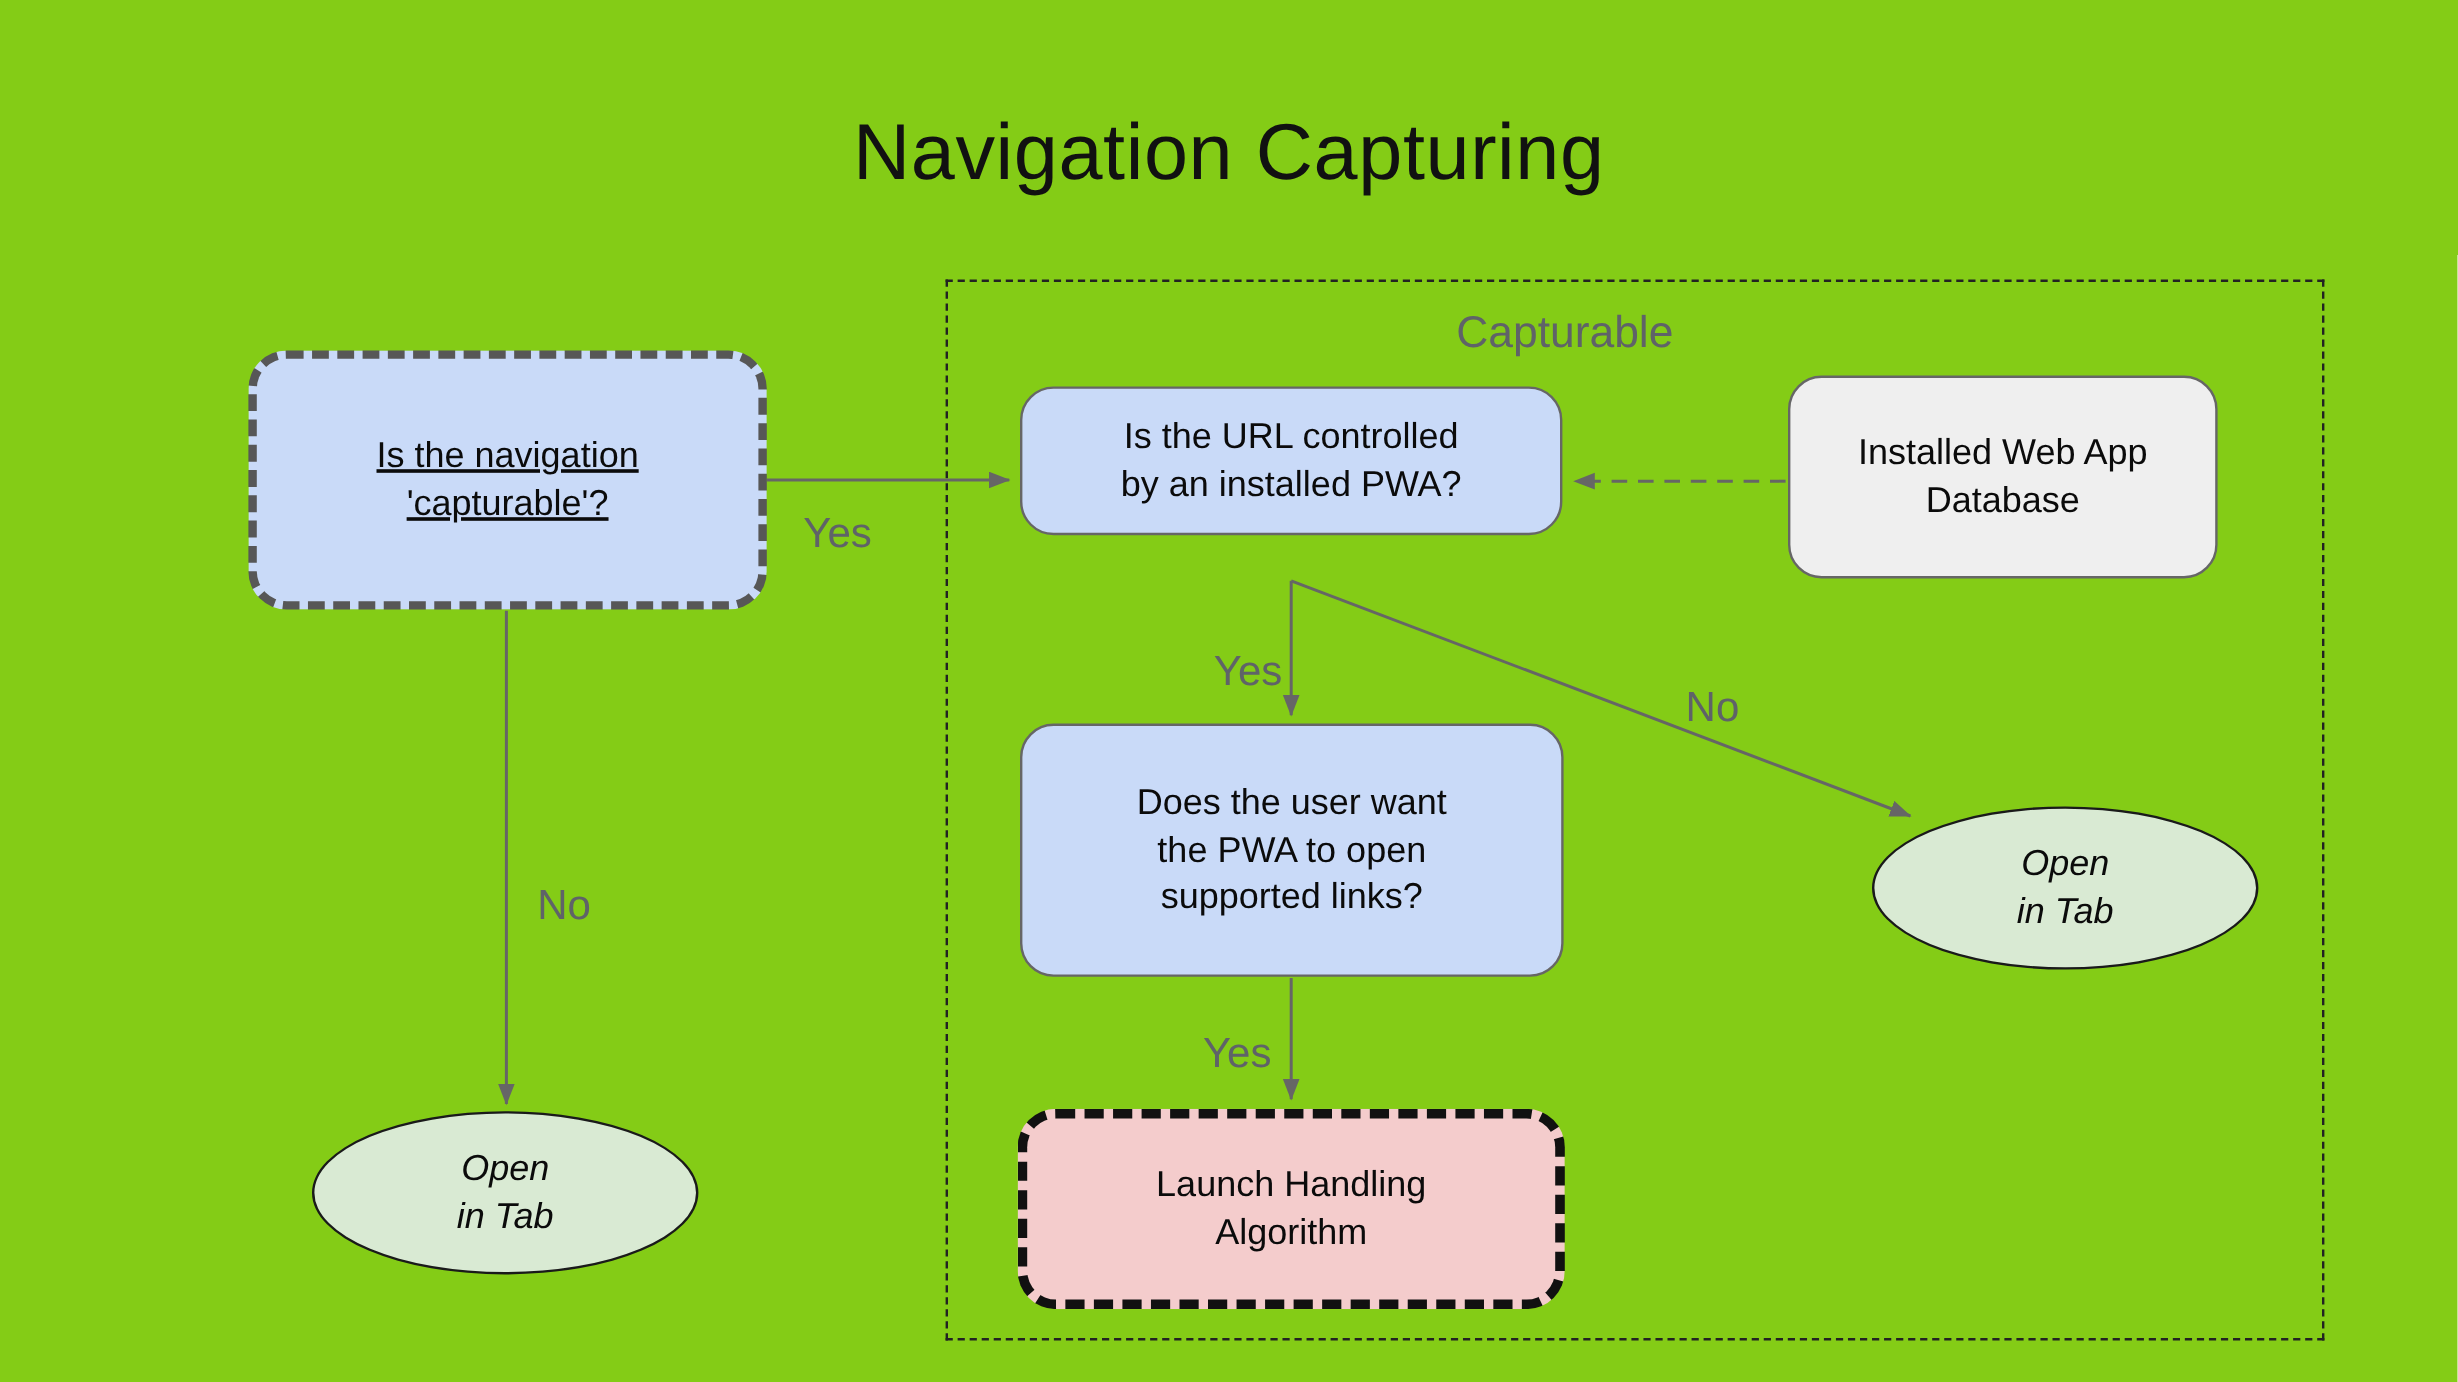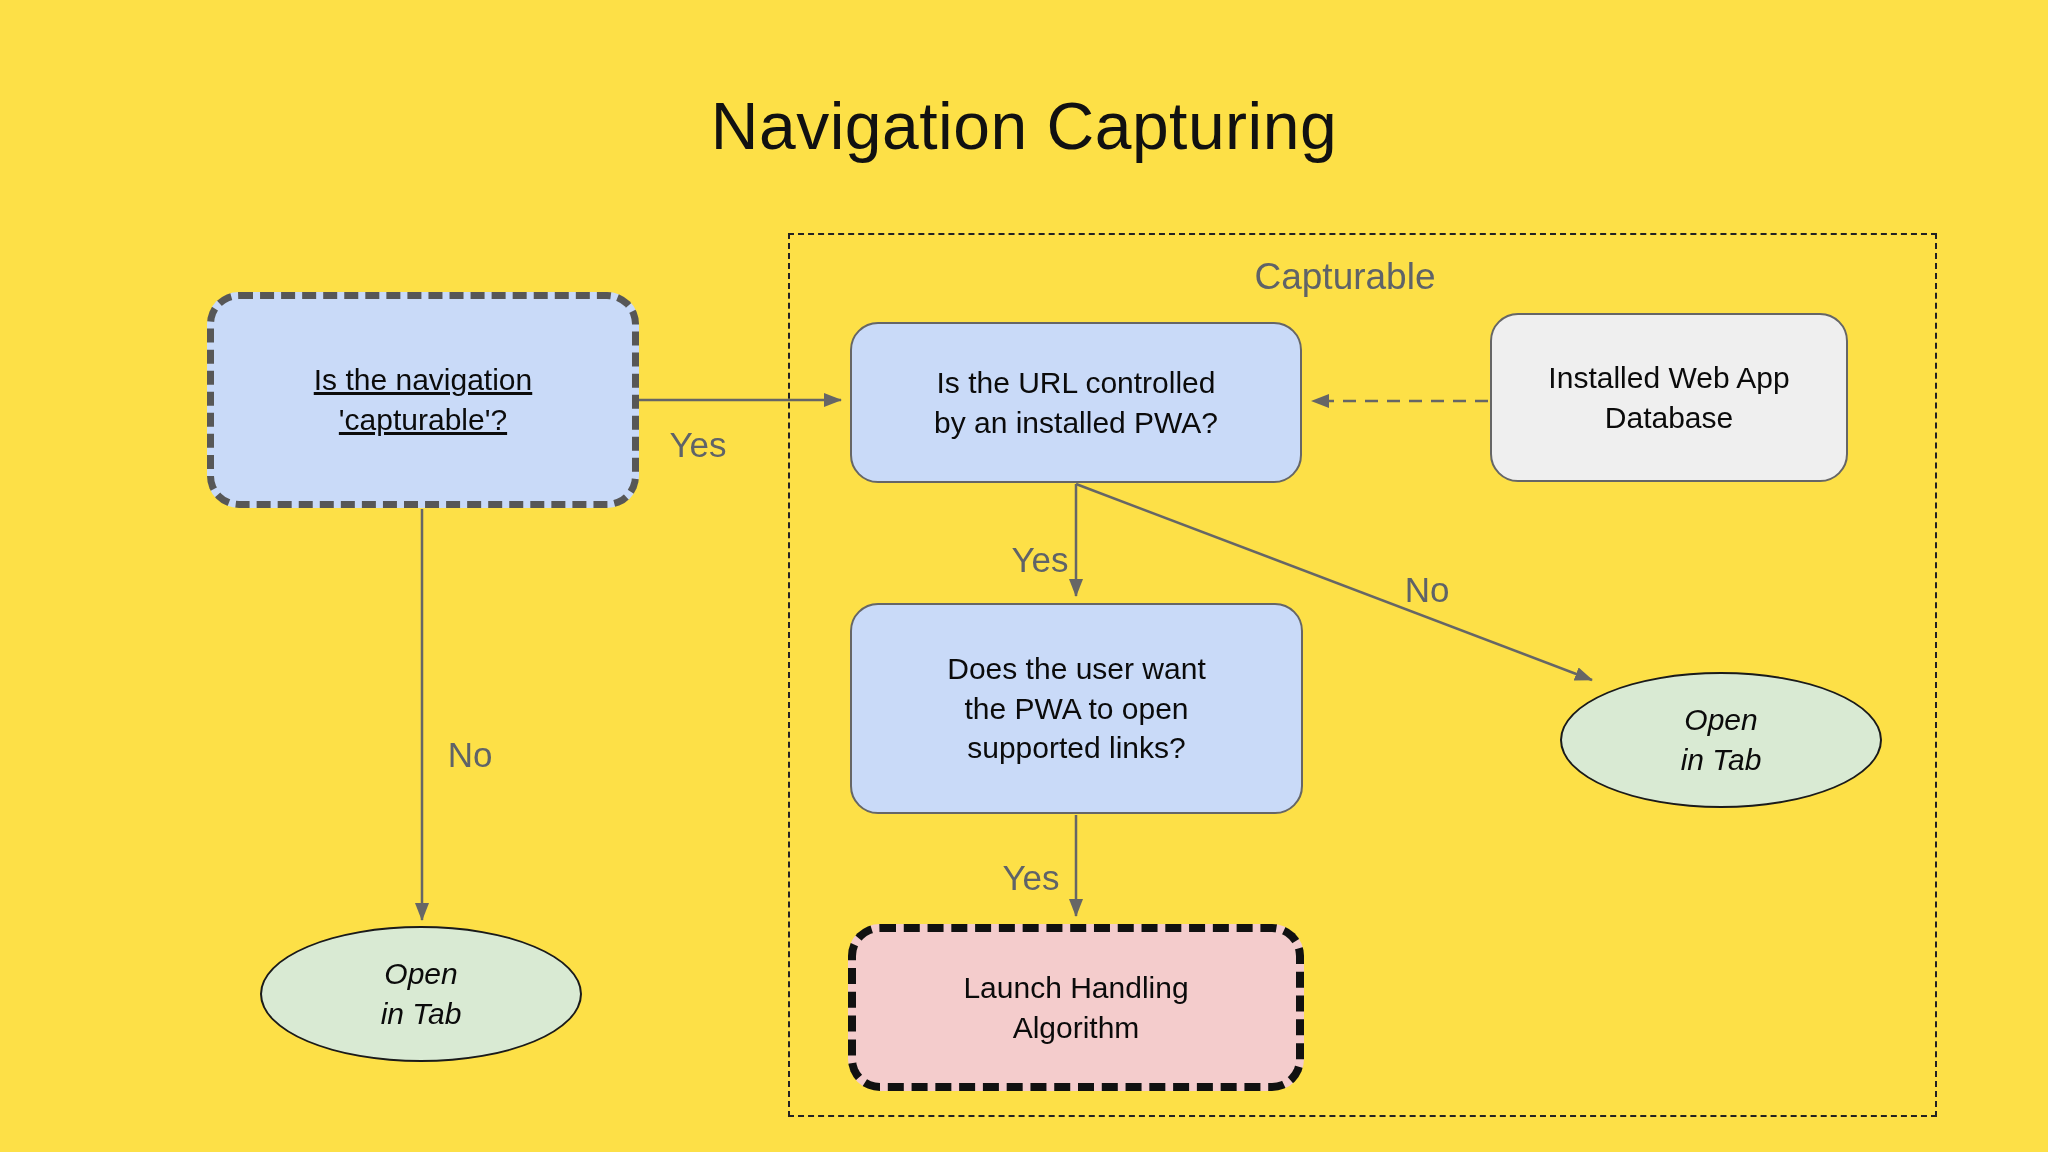--- a/index.html
+++ b/index.html
@@ -1,20 +1,20 @@
 <!DOCTYPE html>
 <html style="--node-blue: #c9daf8; --node-green: #d9ead3; --node-red: #f4cccc; --node-gray: #efefef; --edge-gray: #666666; --label-gray: #5f6368;"><head>
 <meta charset="utf-8">
 <style>
   html, body { margin: 0; padding: 0; background: #ffffff; }
   .canvas {
     position: relative;
     width: 2048px;
     height: 1152px;
-    background: #fde047;
+    background: #84cc16;
     font-family: "Liberation Sans", sans-serif;
     overflow: hidden;
   }
   .title {
     position: absolute;
     left: 0; right: 0; top: 88px;
     margin: 0;
     text-align: center;
     font-size: 66px;
     font-weight: 400;
@@ -24,21 +24,21 @@
   .group-box {
     position: absolute;
     left: 788px; top: 233px;
     width: 1149px; height: 884px;
     border: 2.5px dashed #222222;
     box-sizing: border-box;
     background: transparent;
   }
   .group-label {
     position: absolute;
-    left: 1345px; top: 277px;
+    left: 1304px; top: 277px;
     transform: translate(-50%, -50%);
     font-size: 37px;
     color: var(--label-gray, #5f6368);
     white-space: nowrap;
   }
   .edges {
     position: absolute;
     left: 0; top: 0;
     width: 2048px; height: 1152px;
   }
@@ -74,21 +74,21 @@
   }
   .edge-label {
     position: absolute;
     transform: translate(-50%, -50%);
     font-size: 35px;
     color: var(--label-gray, #5f6368);
     white-space: nowrap;
   }
   
   #n-capturable { left: 207px; top: 292px; width: 432px; height: 216px; text-decoration: underline; }
-  #n-url        { left: 850px; top: 322px; width: 452px; height: 161px; }
+  #n-url        { left: 850px; top: 322px; width: 452px; height: 124px; }
   #n-db         { left: 1490px; top: 313px; width: 358px; height: 169px; }
   #n-user       { left: 850px; top: 603px; width: 453px; height: 211px; justify-content: center; }
   #n-launch     { left: 848px; top: 924px; width: 456px; height: 167px; }
   #n-tab-left   { left: 260px;  top: 926px; width: 322px; height: 136px; }
   #n-tab-right  { left: 1560px; top: 672px; width: 322px; height: 136px; }
   
   #lbl-capturable-yes { left: 698px;  top: 445px; }
   #lbl-capturable-no  { left: 470px;  top: 755px; }
   #lbl-url-yes        { left: 1040px; top: 560px; }
   #lbl-url-no         { left: 1427px; top: 590px; }

